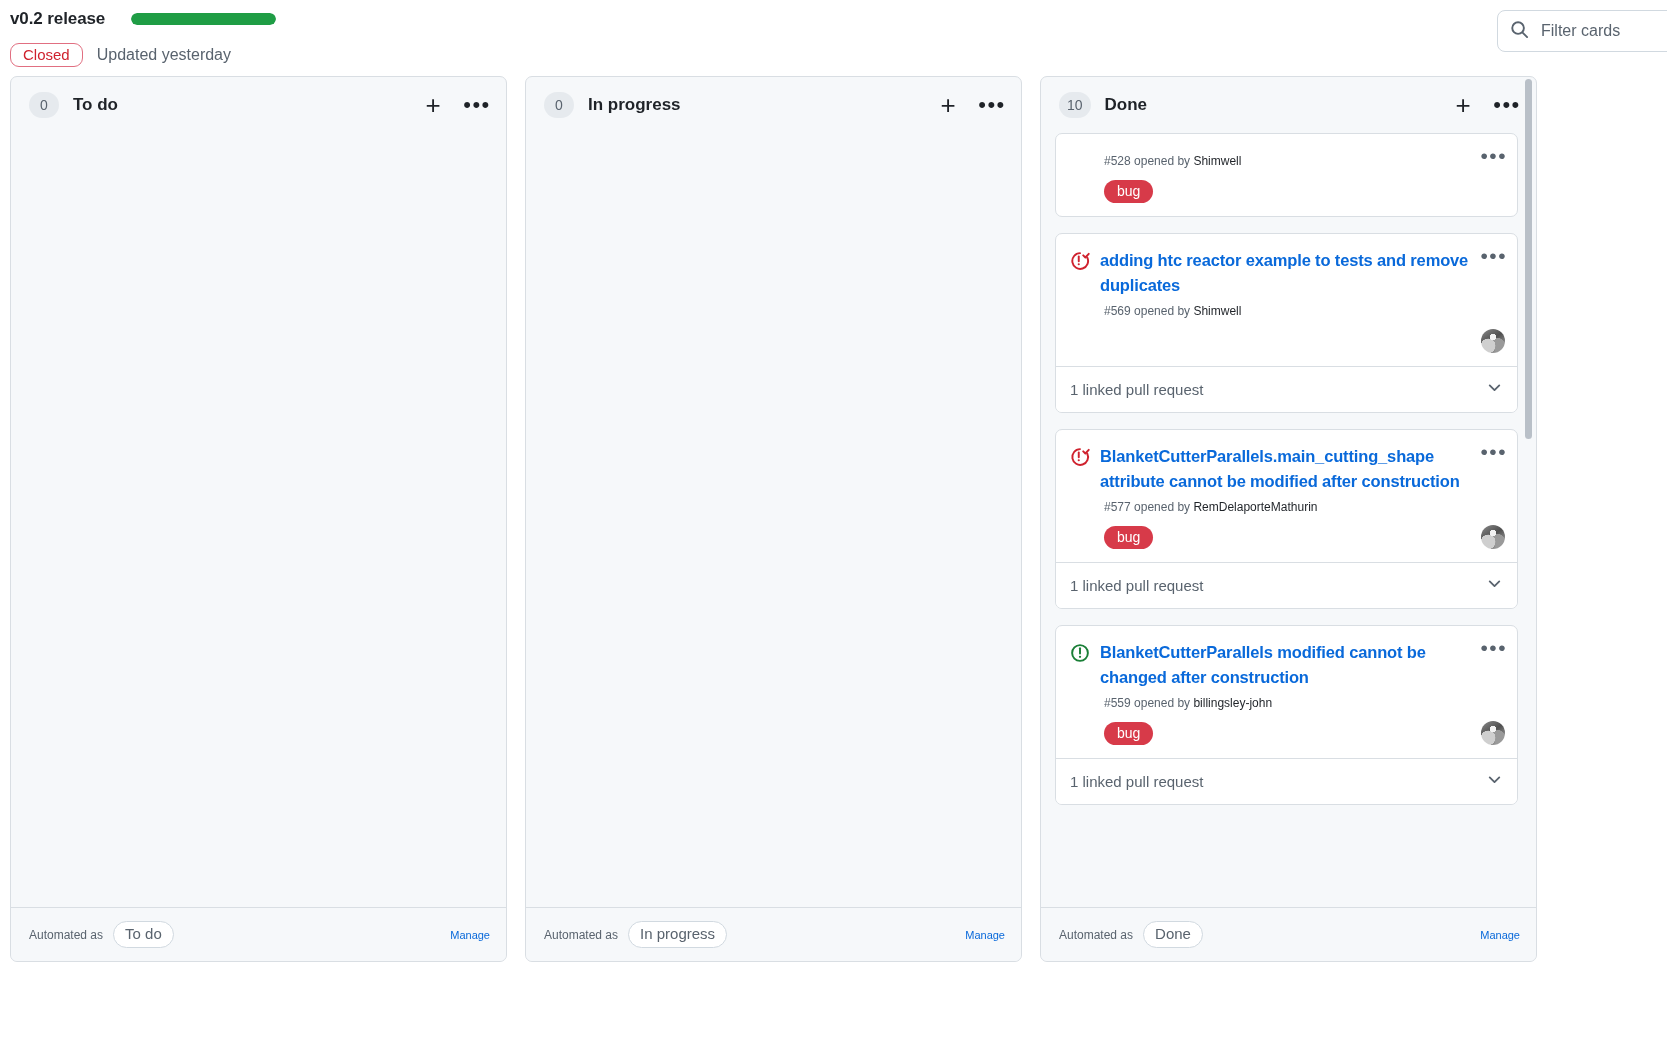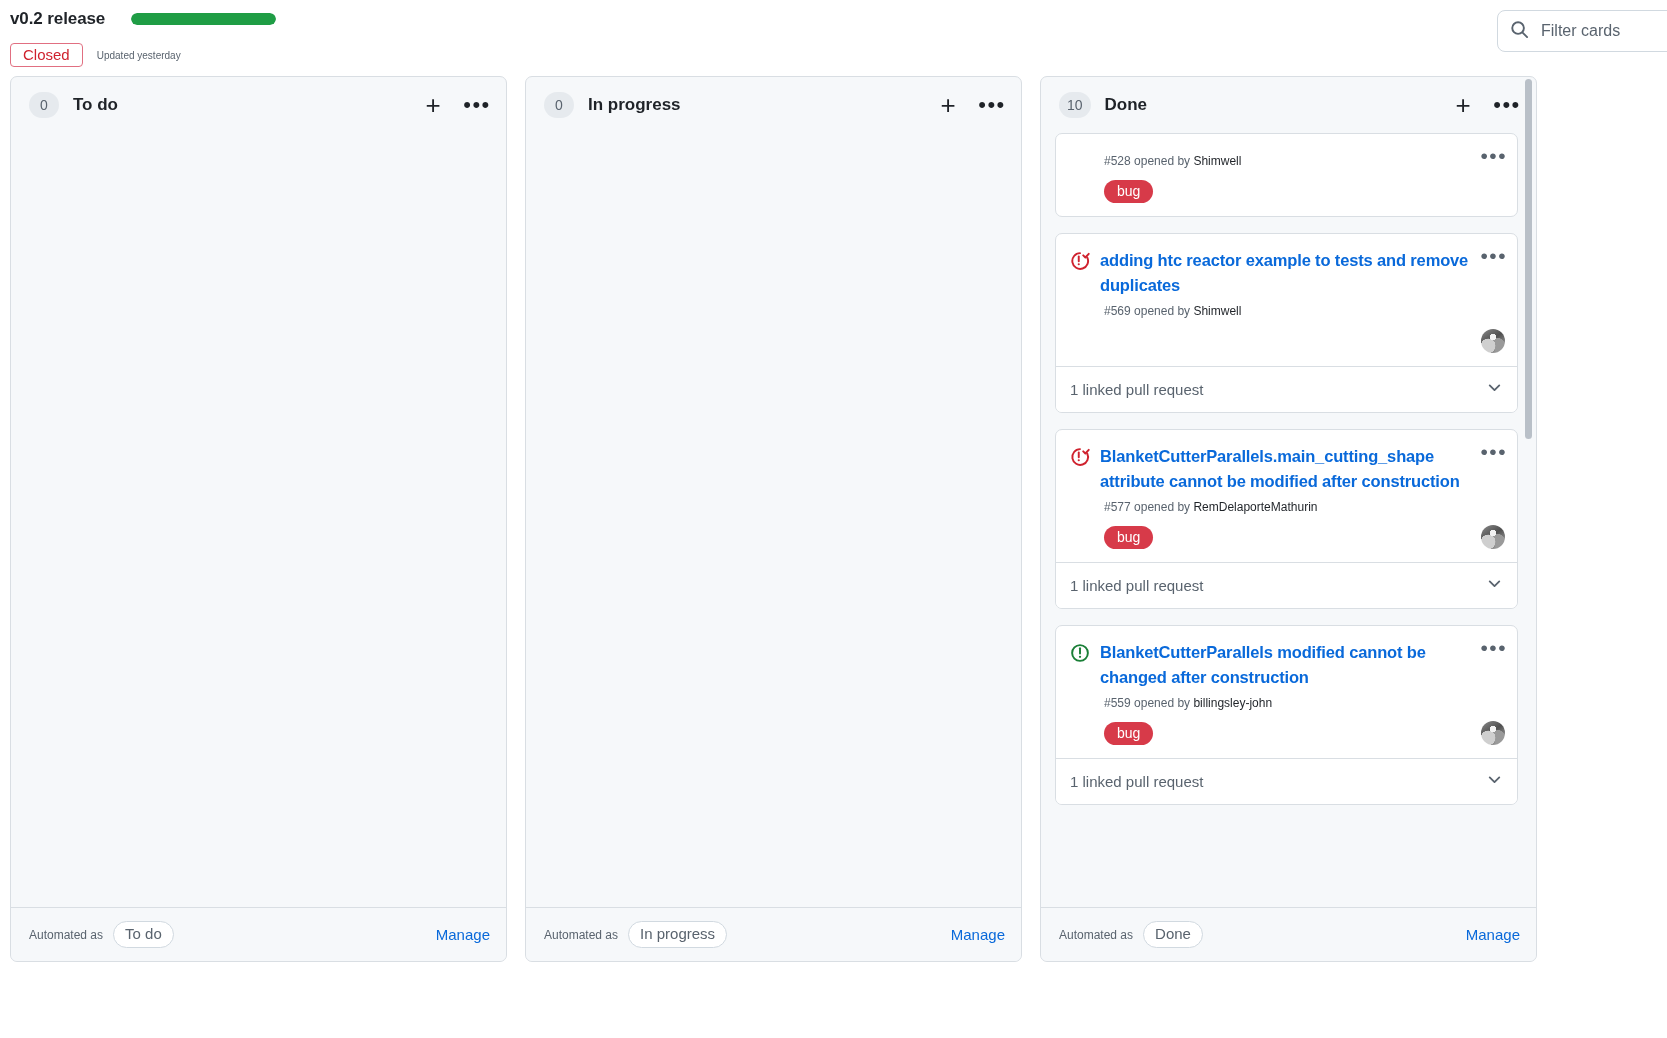--- a/index.html
+++ b/index.html
@@ -44,28 +44,28 @@
   }
   .meta-row {
     display: flex;
     align-items: center;
     gap: 14px;
     margin-top: 9px;
   }
   .state-badge {
     border: 1px solid #e16f81;
     color: #cf222e;
-    border-radius: 4px;
+    border-radius: 9px;
     padding: 3px 12px 4px;
     font-size: 15px;
     line-height: 1;
     background: #fff;
   }
   .updated-text {
-    font-size: 10px;
+    font-size: 16px;
     color: #59636e;
   }
   .filter-wrap {
     position: absolute;
     top: 10px;
     right: -60px;
     width: 230px;
     height: 42px;
   }
   .filter-box {
@@ -264,21 +264,21 @@
     border-radius: 14px;
     padding: 3px 11px 4px;
     font-size: 15px;
     color: #59636e;
     margin-left: 10px;
     background: #fff;
     line-height: 1.25;
   }
   .foot-manage {
     margin-left: auto;
-    font-size: 15px;
+    font-size: 11px;
     color: #0969da;
     cursor: pointer;
   }
 </style>
 </head>
 <body>
 
 <div class="topbar">
   <div class="proj-title-row">
     <span class="proj-title">v0.2 release</span>

